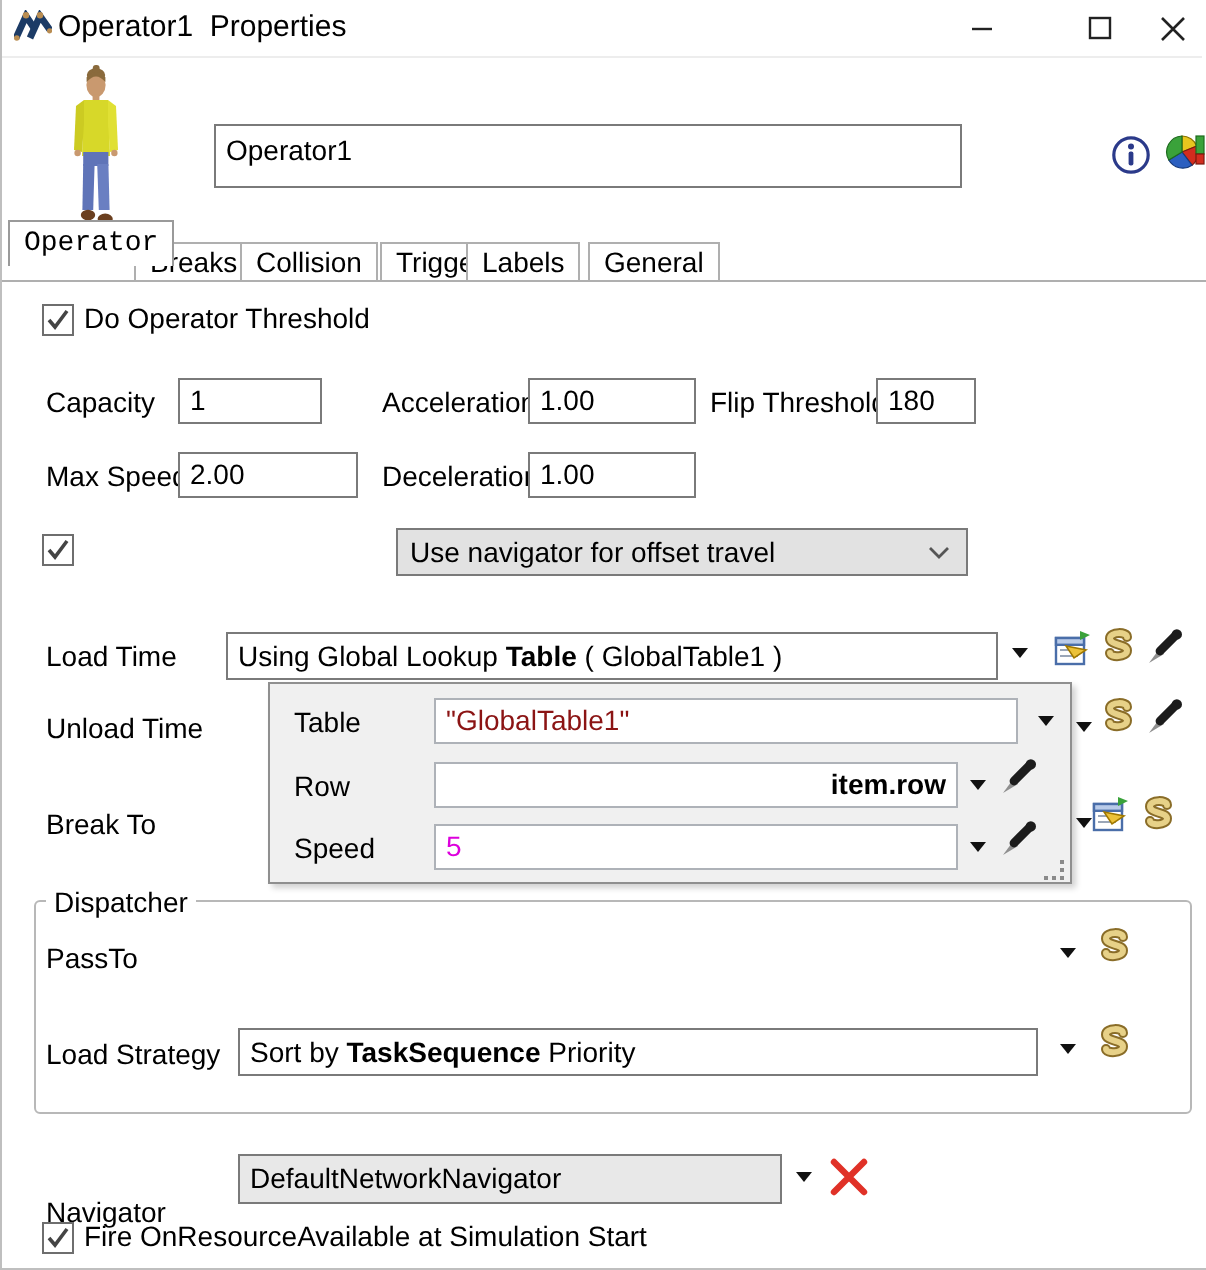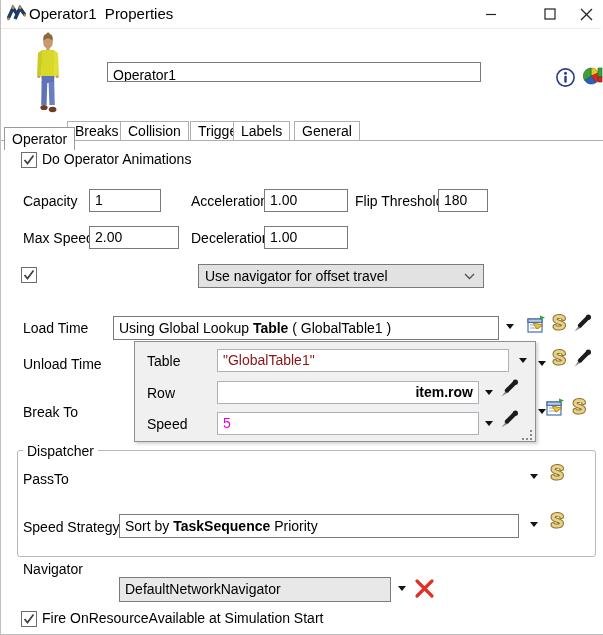--- a/index.html
+++ b/index.html
@@ -23,21 +23,21 @@
   .dd{position:absolute;width:0;height:0;border-left:4px solid transparent;border-right:4px solid transparent;border-top:5px solid #111;}
   .cb{position:absolute;width:14px;height:14px;background:#fff;border:1px solid #6e6e6e;box-sizing:content-box;}
   .cb svg{position:absolute;left:1px;top:1px;}
   .b{font-weight:bold;}
   .red{color:#8b1414;}
   .mag{color:#dd00dd;}
   .tab{
     position:absolute;top:121px;height:19px;background:#fff;border:1px solid #afafaf;border-bottom:none;
     text-align:center;font-size:14px;line-height:19px;padding:0 7px;box-sizing:border-box;
   }
-  .tab.active{top:127px;height:23px;line-height:22px;z-index:5;border-color:#9a9a9a;}
+  .tab.active{top:110px;height:23px;line-height:22px;z-index:5;border-color:#9a9a9a;font-family:Liberation Mono, monospace;}
   .caption-btn{position:absolute;top:0;width:40px;height:28px;display:flex;align-items:center;justify-content:center;}
   .popup{
     position:absolute;left:133px;top:341px;width:402px;height:101px;background:#f0f0f0;
     border:1px solid #8f8f8f;box-sizing:border-box;z-index:10;box-shadow:2px 2px 3px rgba(0,0,0,0.18);
   }
   .groupbox{position:absolute;left:16px;top:450px;width:579px;height:107px;border:1px solid #b8b8b8;border-radius:3px;box-sizing:border-box;}
   .grouplabel{position:absolute;left:22px;top:443px;background:#fff;padding:0 4px;font-size:14px;}
   .grip{position:absolute;width:10px;height:10px;}
   .grip i{position:absolute;width:2px;height:2px;background:#8a8a8a;}
 </style>
@@ -89,21 +89,21 @@
       <circle cx="6.8" cy="44.5" r="1.6" fill="#c9996f"></circle>
       <circle cx="25.2" cy="44.5" r="1.6" fill="#c9996f"></circle>
       <rect x="9.6" y="44" width="12.6" height="7" fill="#5f74b8"></rect>
       <polygon points="9.6,50 15.3,50 14.6,73 9.2,73" fill="#5f74b8"></polygon>
       <polygon points="16.6,50 22.2,50 22.8,73 17.4,73" fill="#6a7fc2"></polygon>
       <ellipse cx="12" cy="75.5" rx="3.6" ry="2.6" fill="#6b3f1f"></ellipse>
       <ellipse cx="20.6" cy="77.5" rx="3.8" ry="2.7" fill="#6b3f1f"></ellipse>
     </svg>
   </span>
 
-  <div class="field" style="left:106px;top:62px;width:374px;height:20px;line-height:20px;">
+  <div class="field" style="left:106px;top:62px;width:374px;height:32px;line-height:20px;">
     <span>Operator1</span>
   </div>
 
   <span class="abs" style="left:554px;top:67px;">
     <svg width="21" height="21" viewBox="0 0 21 21">
       <circle cx="10.5" cy="10.5" r="8.6" fill="none" stroke="#2b3a8a" stroke-width="1.6"></circle>
       <circle cx="10.5" cy="6.3" r="1.5" fill="#2b3a8a"></circle>
       <rect x="9.3" y="8.8" width="2.4" height="7" rx="1" fill="#2b3a8a"></rect>
     </svg>
   </span>
@@ -124,21 +124,21 @@
   <div class="tab" style="left:119px;"><span>Collision</span></div>
   <div class="tab" style="left:181px;margin-left:8px;"><span>Triggers</span></div>
   <div class="tab" style="left:232px;"><span>Labels</span></div>
   <div class="tab" style="left:293px;"><span>General</span></div>
 
   <span class="cb" style="left:20px;top:152px;">
     <svg width="12" height="12" viewBox="0 0 12 12">
         <polyline points="1.5,6 4.5,9.5 10.5,1.5" fill="none" stroke="#444" stroke-width="1.8"></polyline>
       </svg>
   </span>
-  <span class="lbl" style="left:41px;top:151px;">Do Operator Animations</span>
+  <span class="lbl" style="left:41px;top:151px;">Do Operator Threshold</span>
 
   <span class="lbl" style="left:22px;top:193px;">Capacity</span>
   <div class="field" style="left:88px;top:189px;width:72px;height:23px;"><span>1</span></div>
   <span class="lbl" style="left:190px;top:193px;">Acceleration</span>
   <div class="field" style="left:263px;top:189px;width:84px;height:23px;"><span>1.00</span></div>
   <span class="lbl" style="left:354px;top:193px;">Flip Threshold</span>
   <div class="field" style="left:437px;top:189px;width:50px;height:23px;"><span>180</span></div>
 
   <span class="lbl" style="left:22px;top:230px;">Max Speed</span>
   <div class="field" style="left:88px;top:226px;width:90px;height:23px;"><span>2.00</span></div>
@@ -268,33 +268,33 @@
 
   <span class="lbl" style="left:22px;top:471px;">PassTo</span>
   <span class="dd" style="left:529px;top:474px;"></span>
   <span class="abs" style="left:546px;top:464px;">
     <svg width="20" height="21" viewBox="0 0 20 21">
       <path d="M14.5 4.5 C14.5 1.8 6 1.8 6 5.2 C6 8.8 14.5 8 14.5 11.2 C14.5 14.8 6 14.8 6 12.5" stroke="#8a6d28" stroke-width="5" fill="none" stroke-linecap="round"></path>
       <path d="M14.5 4.5 C14.5 1.8 6 1.8 6 5.2 C6 8.8 14.5 8 14.5 11.2 C14.5 14.8 6 14.8 6 12.5" stroke="#e7d188" stroke-width="3" fill="none" stroke-linecap="round"></path>
     </svg>
   </span>
 
-  <span class="lbl" style="left:22px;top:519px;">Speed Strategy</span>
+  <span class="lbl" style="left:22px;top:519px;">Load Strategy</span>
   <div class="field" style="left:118px;top:514px;width:400px;height:24px;line-height:18px;">
     <span>Sort by </span><span class="b">TaskSequence</span><span> Priority</span>
   </div>
   <span class="dd" style="left:529px;top:522px;"></span>
   <span class="abs" style="left:546px;top:512px;">
     <svg width="20" height="21" viewBox="0 0 20 21">
       <path d="M14.5 4.5 C14.5 1.8 6 1.8 6 5.2 C6 8.8 14.5 8 14.5 11.2 C14.5 14.8 6 14.8 6 12.5" stroke="#8a6d28" stroke-width="5" fill="none" stroke-linecap="round"></path>
       <path d="M14.5 4.5 C14.5 1.8 6 1.8 6 5.2 C6 8.8 14.5 8 14.5 11.2 C14.5 14.8 6 14.8 6 12.5" stroke="#e7d188" stroke-width="3" fill="none" stroke-linecap="round"></path>
     </svg>
   </span>
 
-  <span class="lbl" style="left:22px;top:561px;">Navigator</span>
+  <span class="lbl" style="left:22px;top:598px;">Navigator</span>
   <div class="field grayfield" style="left:118px;top:577px;width:272px;height:25px;line-height:19px;">
     <span>DefaultNetworkNavigator</span>
   </div>
   <span class="dd" style="left:397px;top:586px;"></span>
   <span class="abs" style="left:413px;top:578px;">
     <svg width="21" height="21" viewBox="0 0 21 21">
       <path d="M3 3 L18 18 M18 3 L3 18" stroke="#e03127" stroke-width="3.2" stroke-linecap="round"></path>
     </svg>
   </span>
 

